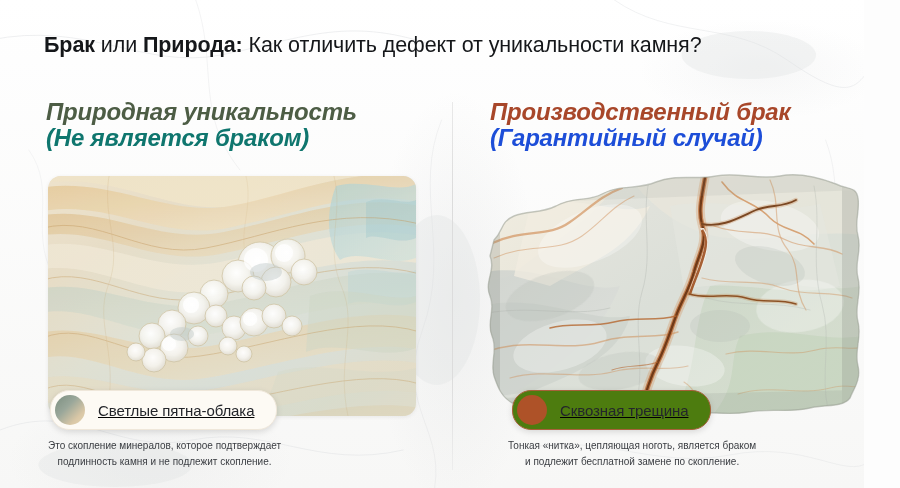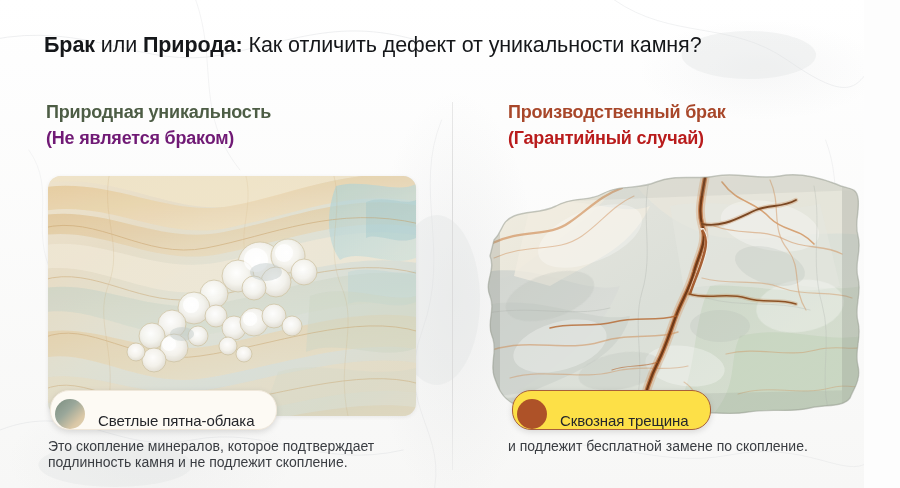--- a/index.html
+++ b/index.html
@@ -58,36 +58,37 @@
     background: linear-gradient(#e9e9e9, #dcdcdc 25%, #dcdcdc 75%, #ededed);
   }
 
   
   .col { position: absolute; top: 0; height: 488px; }
   .col-left  { left: 0;   width: 452px; }
   .col-right { left: 452px; width: 448px; }
 
   .heading {
     position: absolute;
-    font-size: 18px;
+    font-size: 24px;
     font-weight: 700;
     line-height: 26px;
     letter-spacing: -0.2px;
     white-space: nowrap;
+    font-style: italic;
   }
   .heading .l1 { display: block; }
   .heading .l2 { display: block; }
 
   .heading-left  { left: 46px; top: 99px; }
   .heading-left  .l1 { color: #4d5d45; }
-  .heading-left  .l2 { color: #701a75; }
-
-  .heading-right { left: 56px; top: 99px; }
+  .heading-left  .l2 { color: #0f766e; }
+
+  .heading-right { left: 38px; top: 99px; }
   .heading-right .l1 { color: #a8472a; }
-  .heading-right .l2 { color: #b91c1c; }
+  .heading-right .l2 { color: #1d4ed8; }
 
   
   .photo-left {
     position: absolute;
     left: 48px;
     top: 176px;
     width: 368px;
     height: 240px;
     border-radius: 13px;
     overflow: hidden;
@@ -102,26 +103,27 @@
     top: 166px;
     width: 400px;
     height: 255px;
   }
   .photo-right svg { display: block; width: 100%; height: 100%; overflow: visible; }
 
   
   .badge {
     position: absolute;
     display: flex;
-    align-items: flex-end;
+    align-items: center;
     height: 38px;
     border-radius: 19px;
     padding: 0 22px 0 4px;
     box-shadow: 0 2px 6px rgba(0,0,0,.13);
     white-space: nowrap;
+    text-decoration: underline;
   }
   .badge .dot {
     width: 30px;
     height: 30px;
     border-radius: 50%;
     flex: 0 0 30px;
     margin-right: 13px;
   }
   .badge .btext {
     font-size: 15px;
@@ -136,33 +138,34 @@
     background: #fdfaf4;
     border: 1px solid #efe7da;
   }
   .badge-left .dot {
     background: linear-gradient(135deg, #7b8e80 0%, #9aa79a 40%, #d9c7a6 75%, #e6d6b4 100%);
   }
 
   .badge-right {
     left: 512px;
     top: 390px;
-    background: #fde047;
+    background: #4d7c0f;
     border: 1.5px solid #a8603a;
   }
   .badge-right .dot { background: #ae5228; }
 
   
   .caption {
     position: absolute;
-    font-size: 14px;
+    font-size: 10px;
     line-height: 16px;
     color: #3a3d42;
     letter-spacing: 0px;
     white-space: nowrap;
+    text-align: center;
   }
   .caption .cl { display: block; }
   .caption-left  { left: 48px;  top: 438px; }
   .caption-right { left: 508px; top: 438px; }
 </style>
 </head>
 <body>
 
 <div id="infographic">
 
@@ -459,16 +462,17 @@
                C 14 116, 26 104, 20 90 Z" fill="none" stroke="#9aa096" stroke-width="1.4" opacity="0.55"></path>
     </svg>
   </div>
 
   <div class="badge badge-right">
     <span class="dot"></span>
     <span class="btext">Сквозная трещина</span>
   </div>
 
   <div class="caption caption-right">
+    <span class="cl">Тонкая «нитка», цепляющая ноготь, является браком</span>
     <span class="cl">и подлежит бесплатной замене по скопление.</span>
   </div>
 
 </div>
 
 </body></html>

